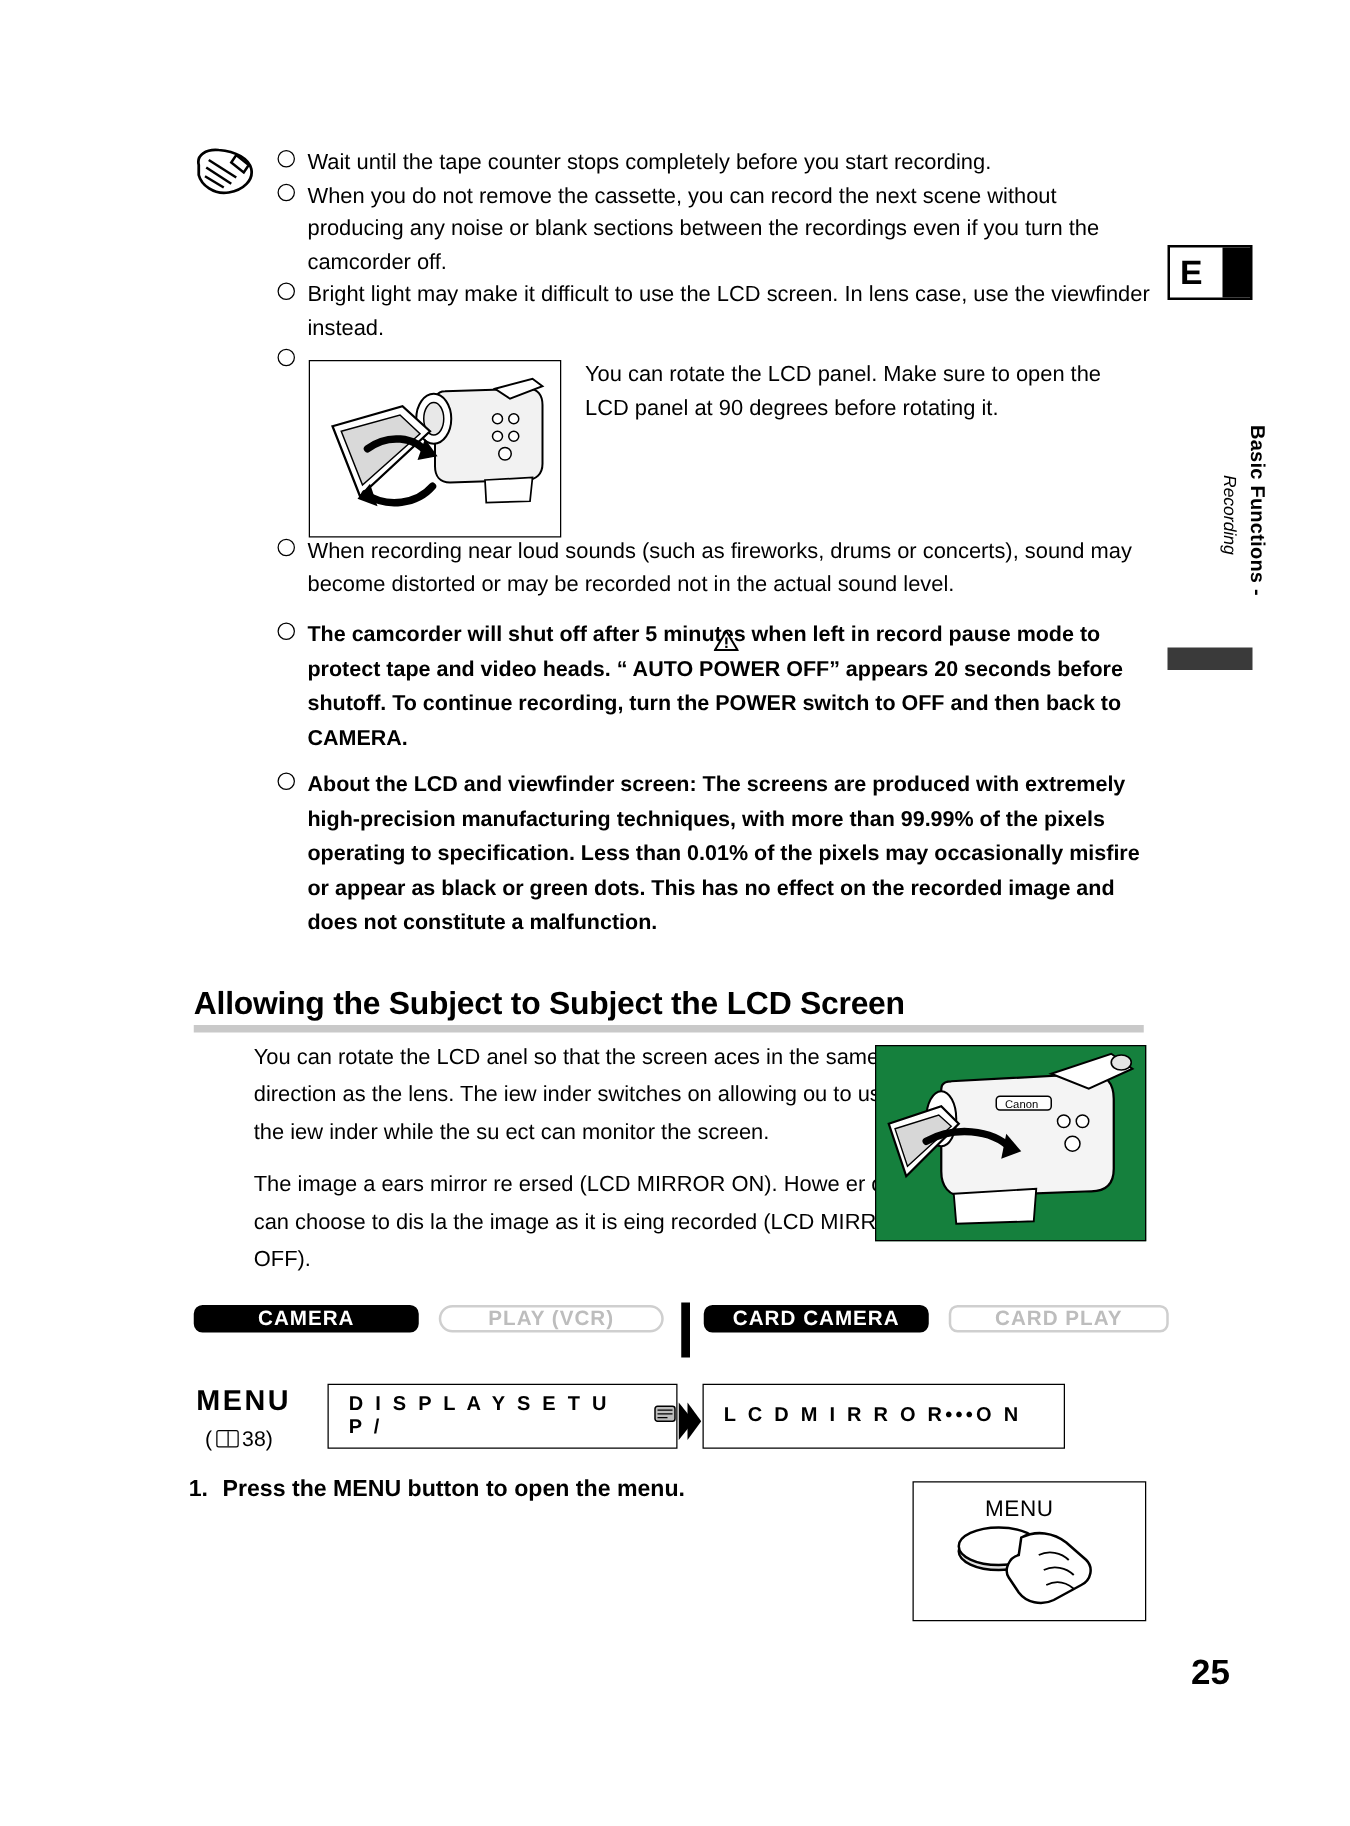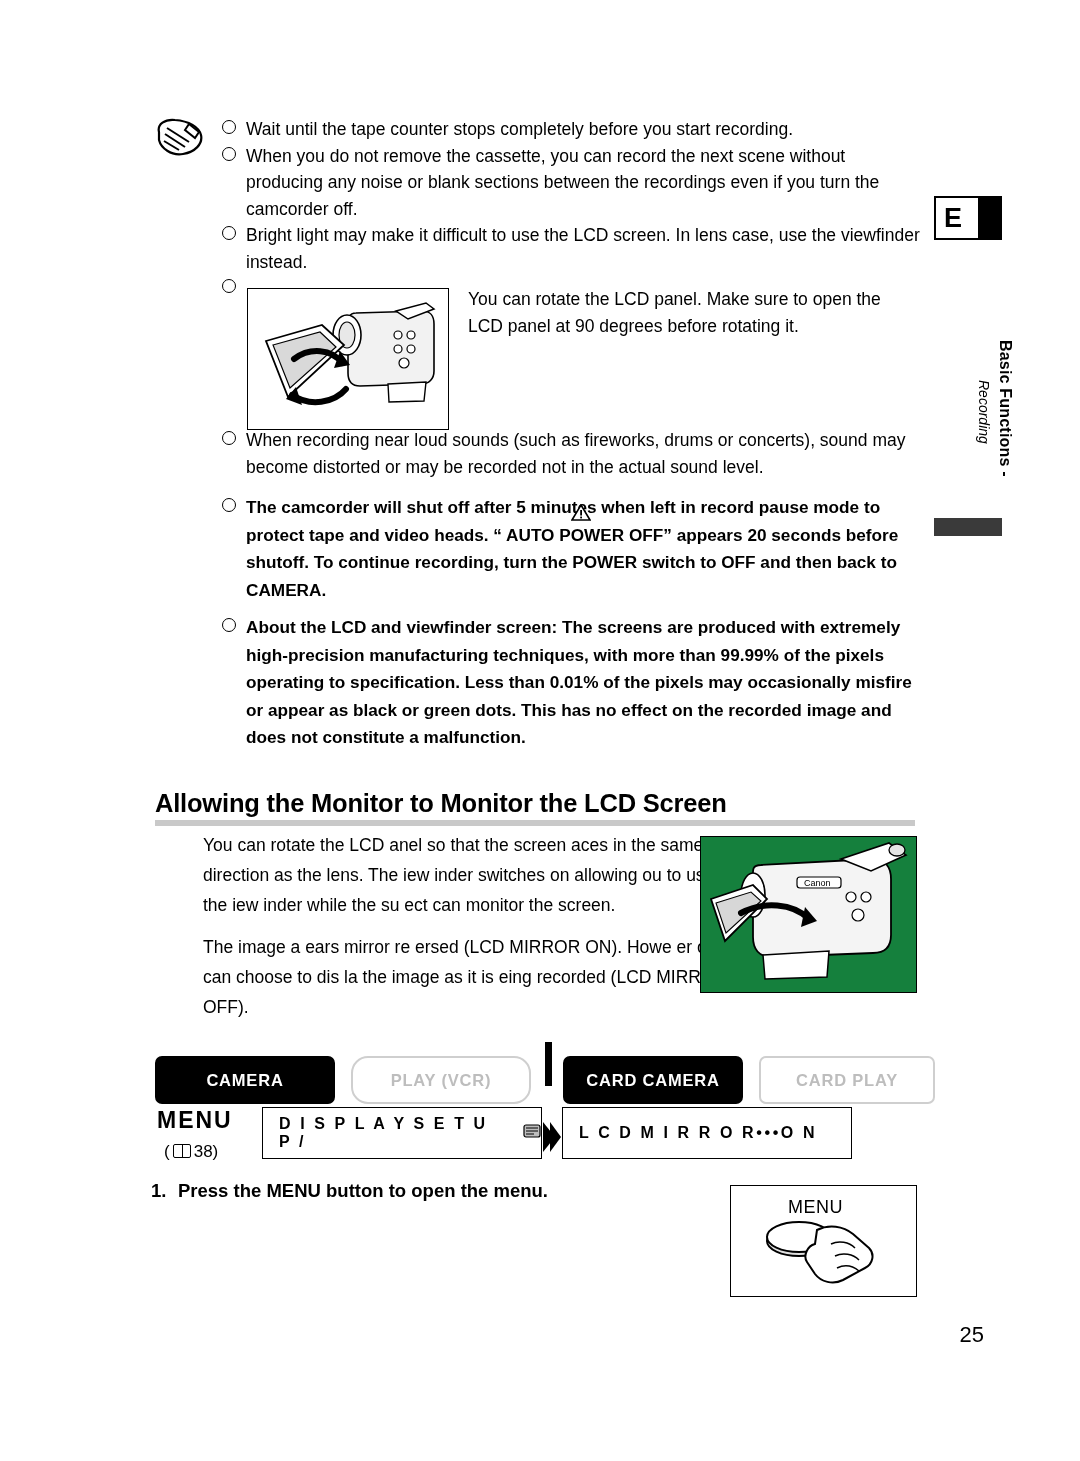--- a/index.html
+++ b/index.html
@@ -195,22 +195,22 @@
   
   .modes {
     position: absolute;
     left: 155px;
     top: 1044px;
     width: 760px;
     height: 44px;
   }
   .mode-btn {
     position: absolute;
-    top: 12px;
-    height: 48px;
+    top: 0;
+    height: 22px;
     border-radius: 7px;
     box-sizing: border-box;
     font-size: 16.5px;
     font-weight: bold;
     letter-spacing: 0.8px;
     display: flex;
     align-items: center;
     justify-content: center;
   }
   .mode-on {
@@ -318,22 +318,22 @@
     top: 11px;
     font-size: 18px;
     letter-spacing: 0.5px;
   }
 
   
   .page-num {
     position: absolute;
     right: 96px;
     top: 1322px;
-    font-size: 22px;
-    font-weight: normal;
+    font-size: 28px;
+    font-weight: bold;
   }
 </style>
 </head>
 <body>
 
 <div class="page">
 
   <div class="note-icon">
     <svg width="48" height="42" viewBox="0 0 48 42">
       <path d="M4 14 C2 6 10 1 20 2 C34 3 44 9 46 17 C48 26 40 34 28 36 C16 38 6 30 4 22 Z" fill="#ffffff" stroke="#000" stroke-width="2.2"></path>
@@ -424,21 +424,21 @@
 
       <path d="M46 70 C62 58 84 60 94 74" fill="none" stroke="#000" stroke-width="6" stroke-linecap="round"></path>
       <path d="M92 62 L102 76 L86 79 Z" fill="#000"></path>
       <path d="M44 106 C62 118 86 114 98 100" fill="none" stroke="#000" stroke-width="6" stroke-linecap="round"></path>
       <path d="M48 98 L38 110 L54 116 Z" fill="#000"></path>
     </svg>
   </div>
 
   <div class="lcd-side-text">You can rotate the LCD panel. Make sure to open the LCD panel at 90 degrees before rotating it.</div>
 
-  <div class="heading">Allowing the Monitor to Monitor the LCD Screen</div>
+  <div class="heading">Allowing the Subject to Subject the LCD Screen</div>
   <div class="heading-rule"></div>
 
   <div class="body-left">
     <p>You can rotate the LCD  anel so that the screen  aces in the same direction as the lens. The  iew inder switches on allowing  ou to use the  iew inder while the su  ect can monitor the screen.</p>
     <p>The image a   ears mirror re ersed (LCD MIRROR ON). Howe er  ou can choose to dis  la  the image as it is  eing recorded (LCD MIRROR OFF).</p>
   </div>
 
   <div class="fig-cam">
     <svg width="212" height="152" viewBox="0 0 212 152">
 

